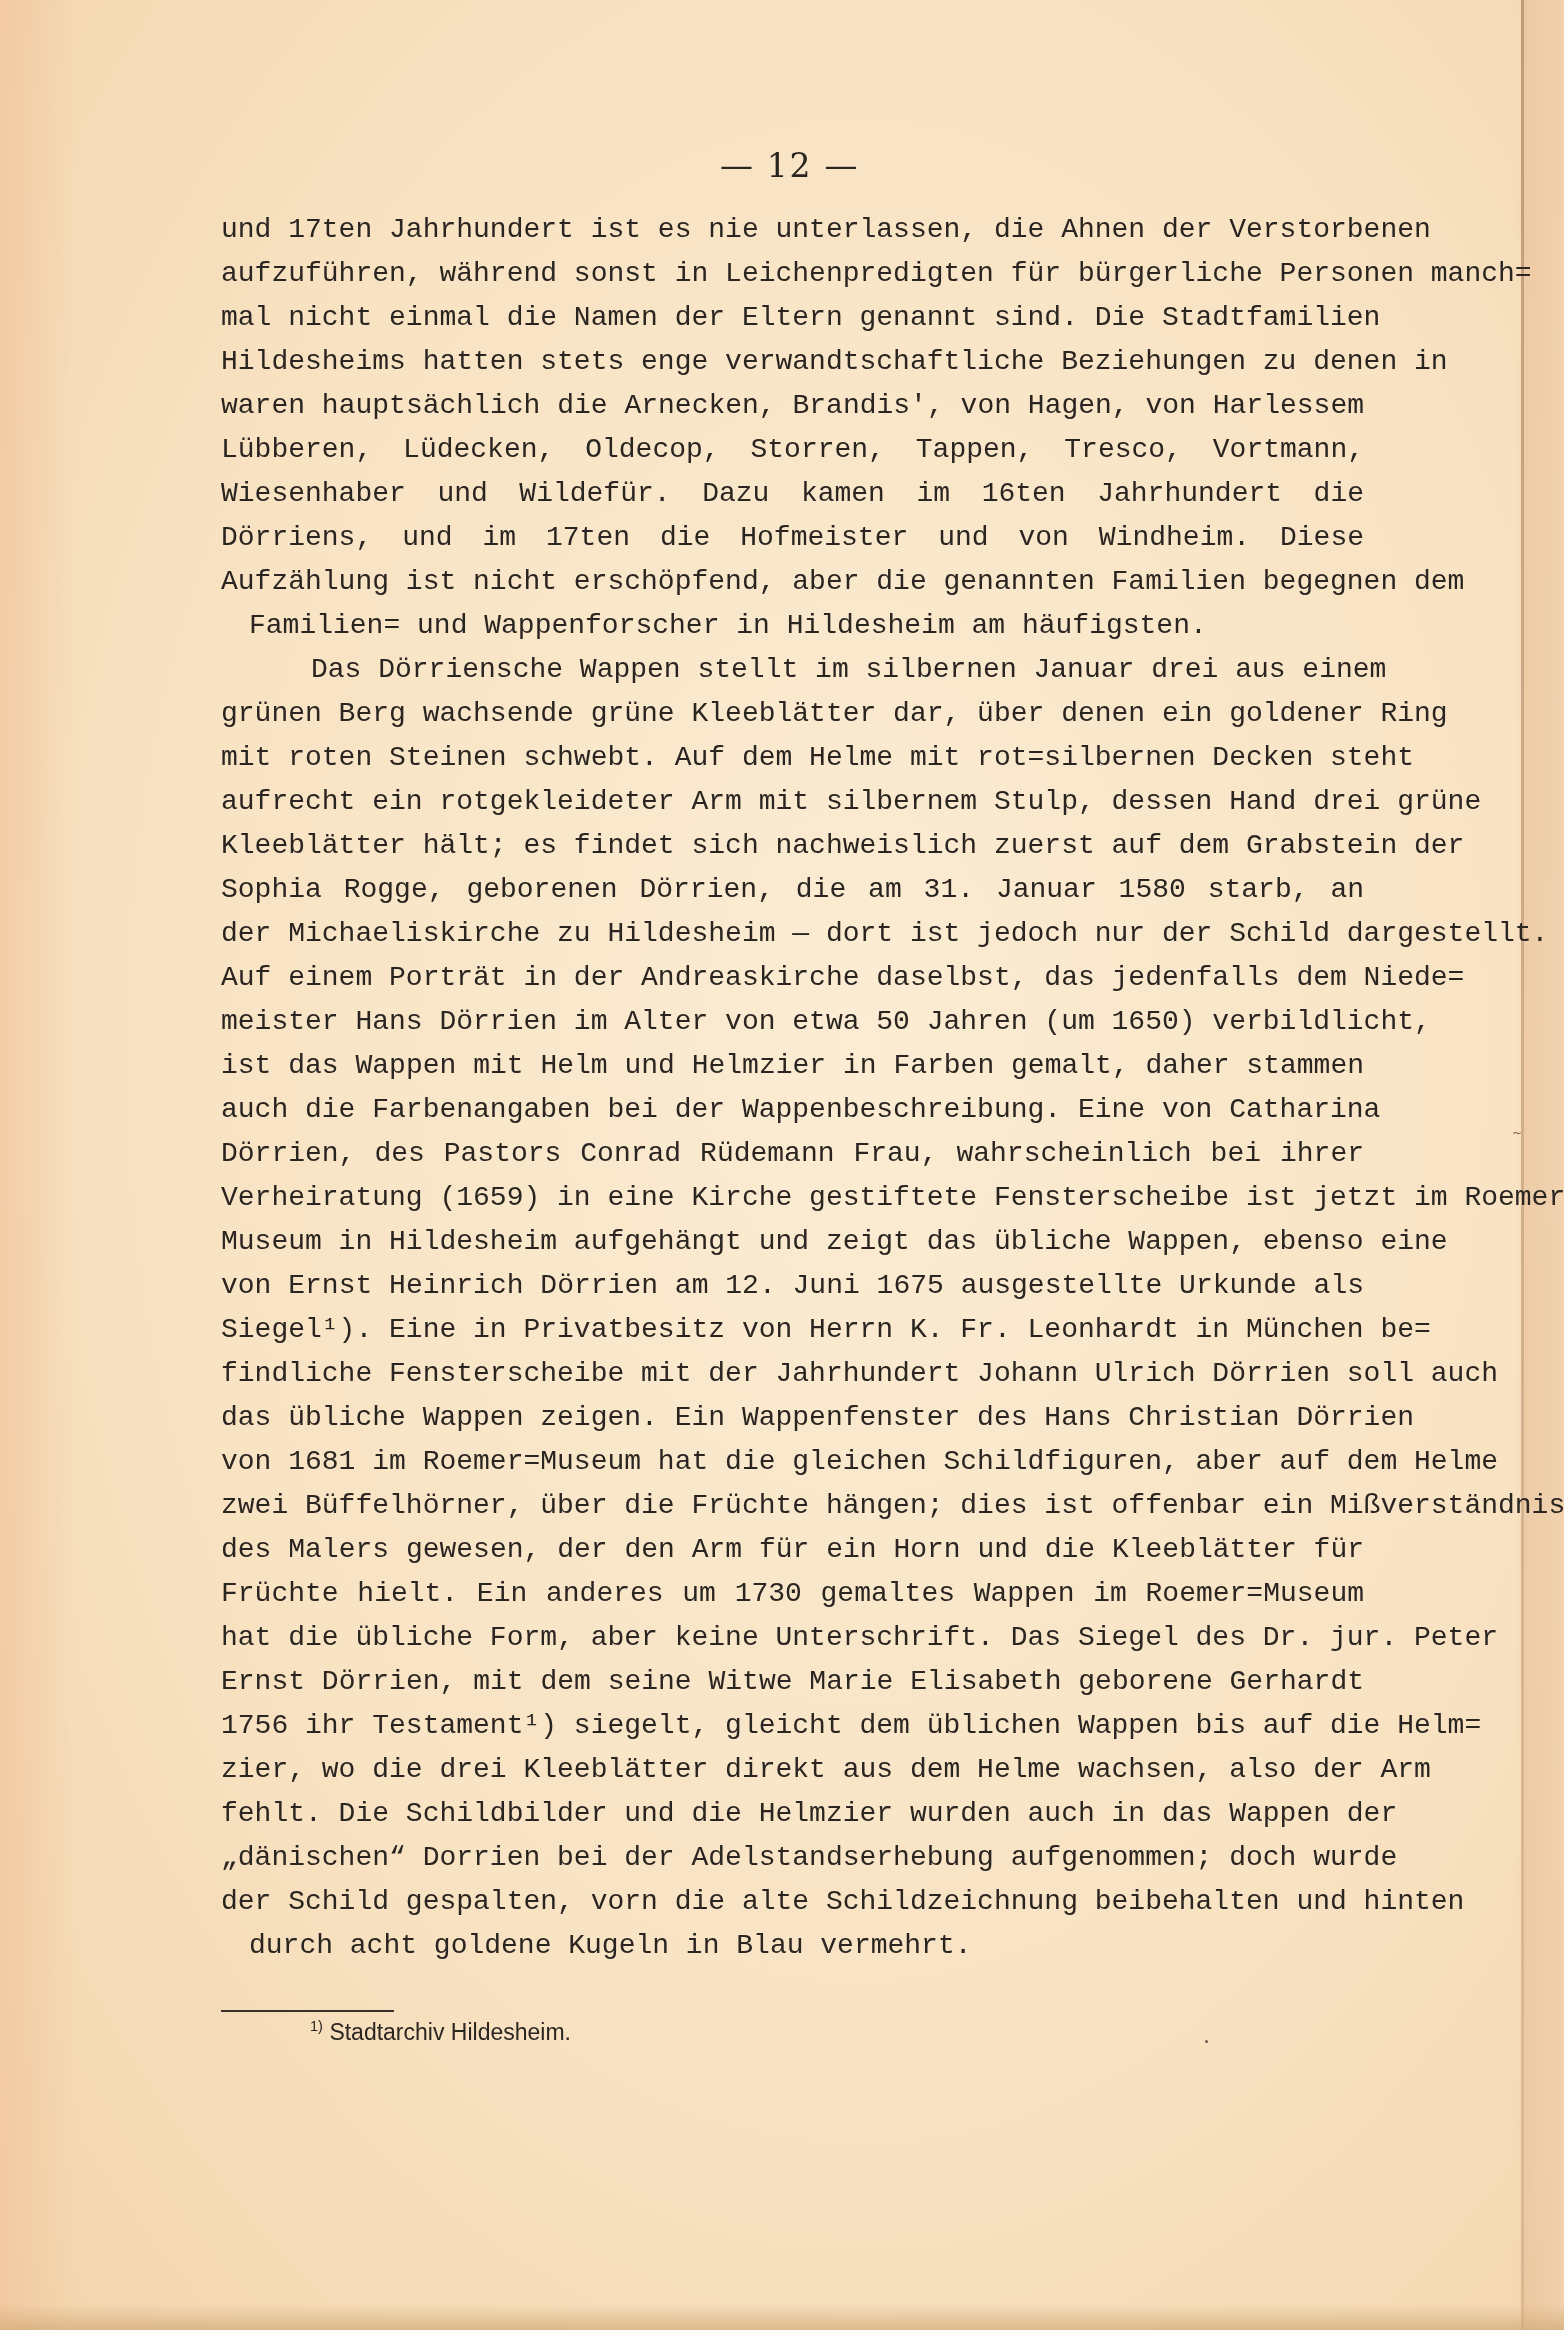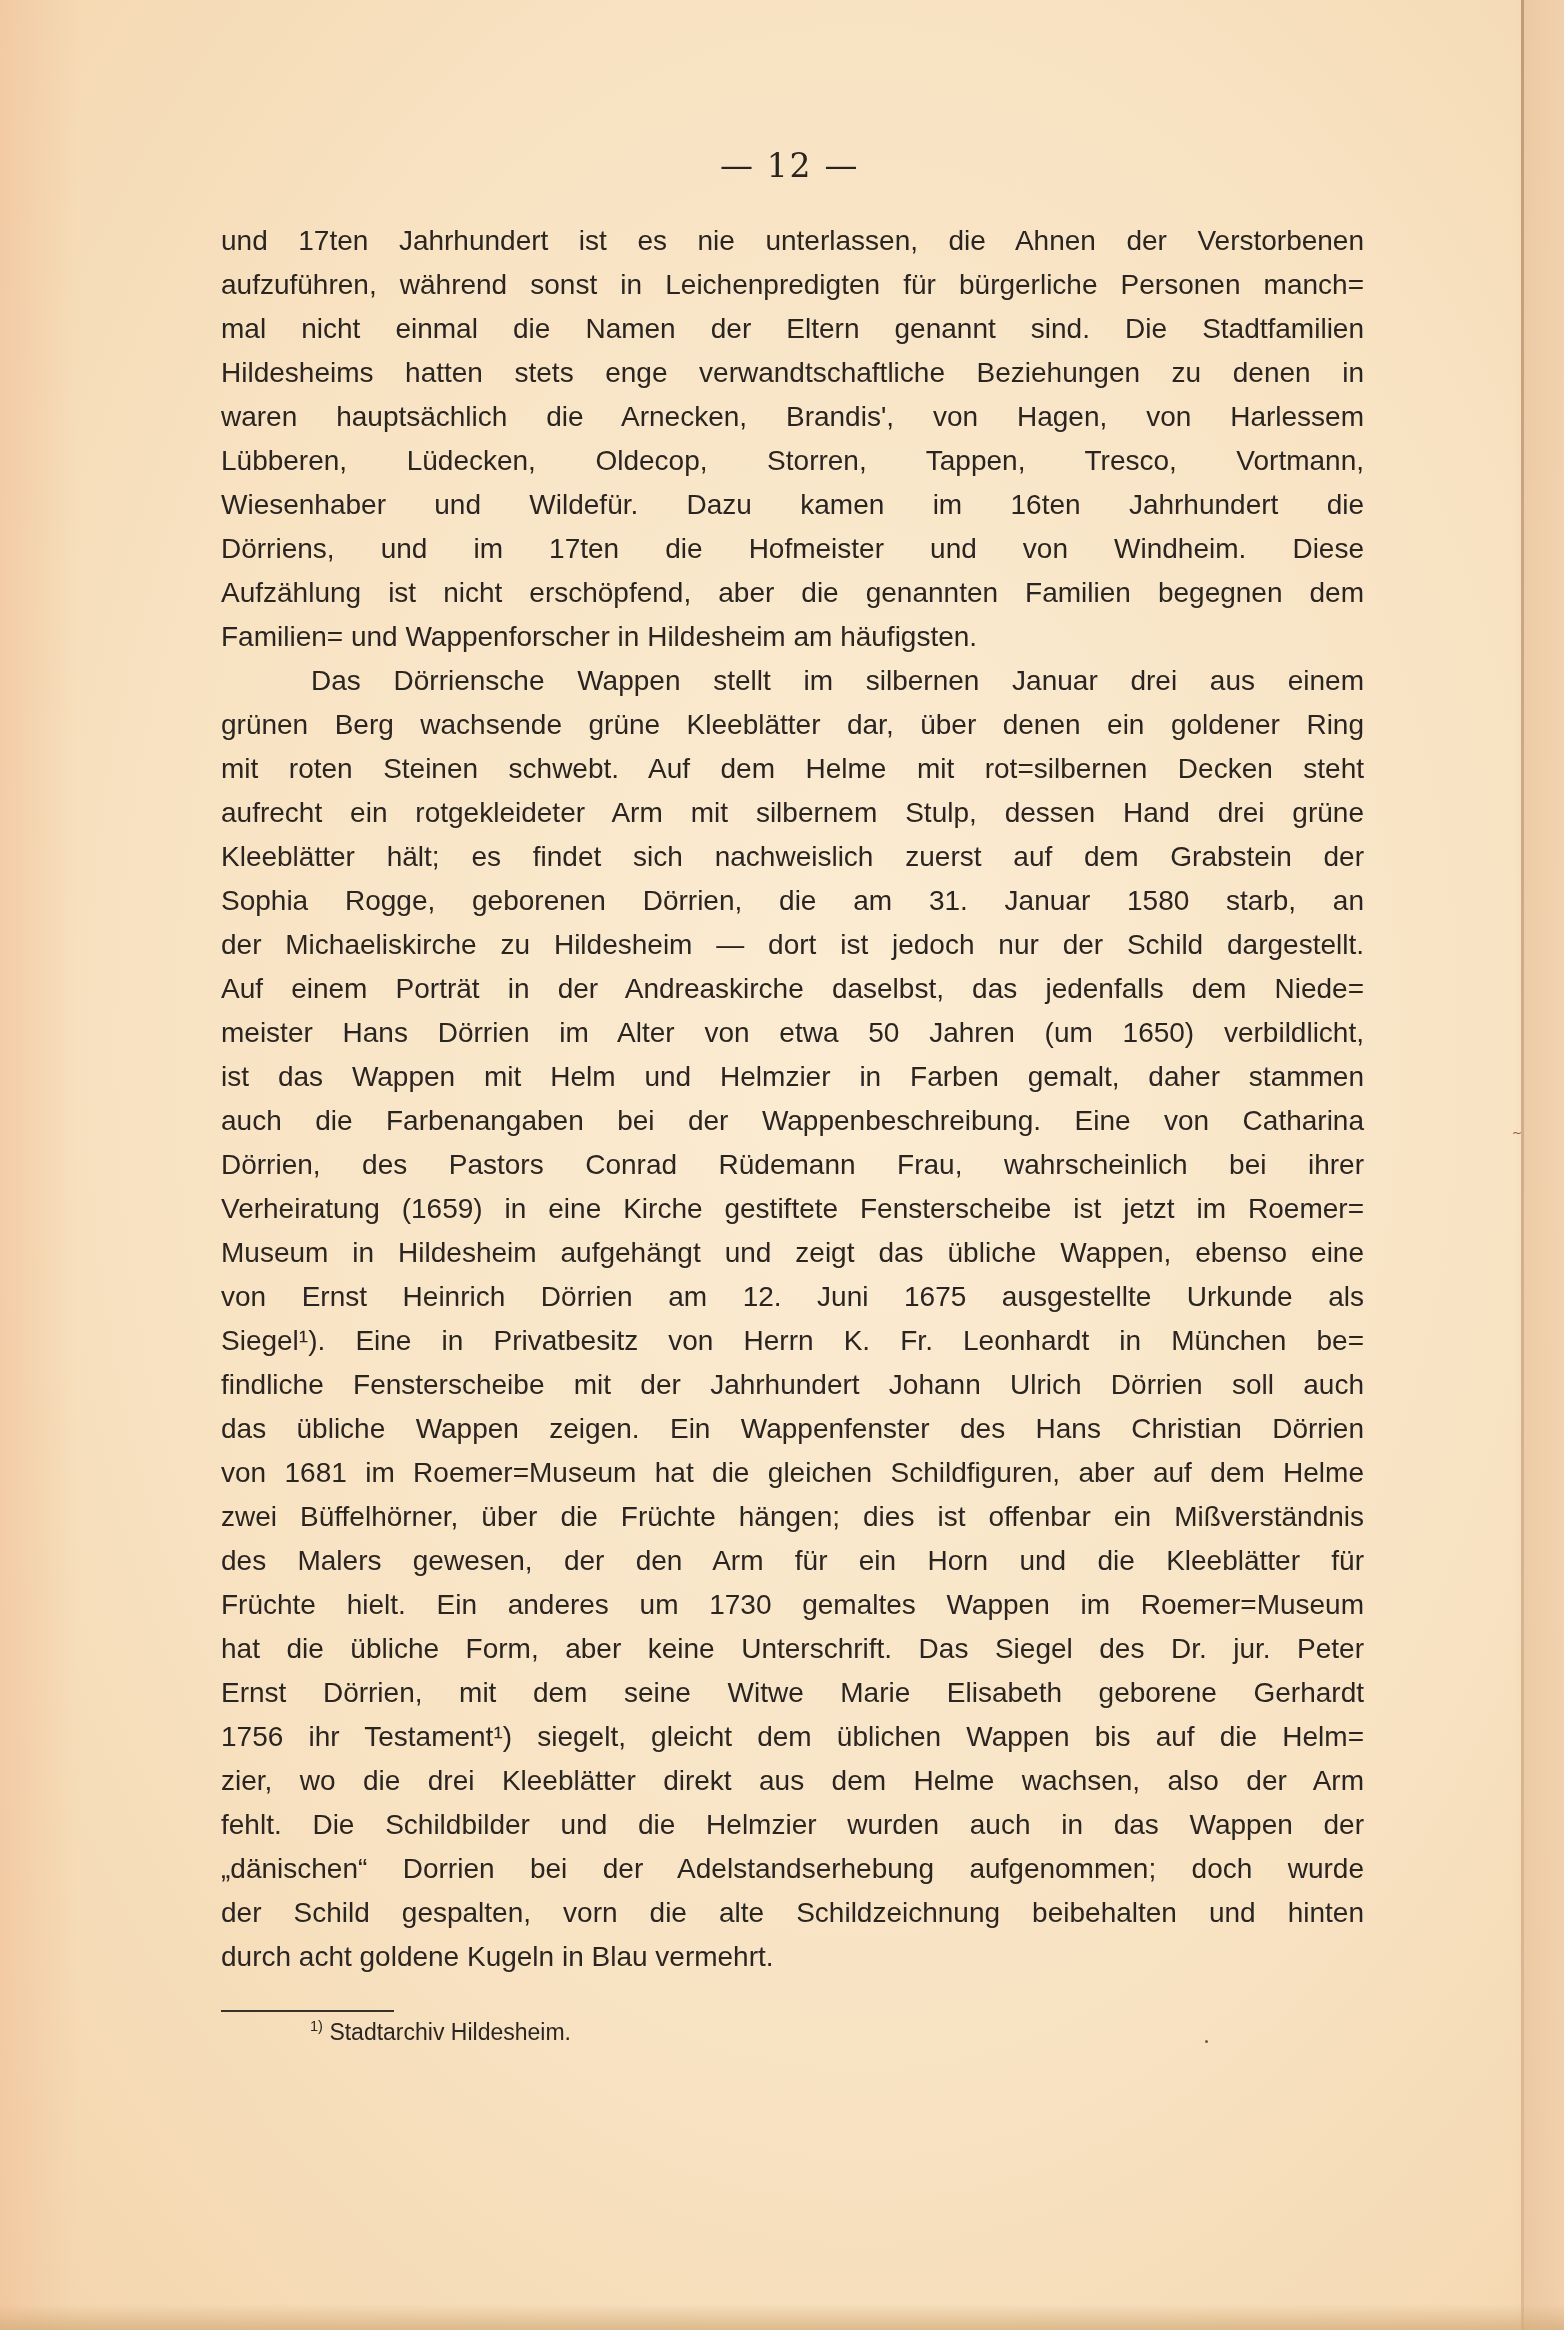--- a/index.html
+++ b/index.html
@@ -25,30 +25,30 @@
   .bottom-shade {
     position: absolute; left: 0; bottom: 0; width: 1564px; height: 26px;
     background: linear-gradient(0deg, rgba(210,170,120,0.7), rgba(246,220,180,0));
   }
   .page-number {
     position: absolute; top: 146px; left: 0; width: 1579px; text-align: center;
     font-family: "DejaVu Serif", serif; font-size: 33px; color: #2a2420;
     letter-spacing: 1.7px;
   }
   .body-text {
-    position: absolute; left: 221px; top: 219px; width: 1143px;
-    font-family: Liberation Sans, sans-serif; font-size: 28px; line-height: 44px;
+    position: absolute; left: 221px; top: 208px; width: 1143px;
+    font-family: Liberation Mono, monospace; font-size: 28px; line-height: 44px;
     color: #2b2522; text-align: justify; text-align-last: left;
     font-stretch: condensed;
   }
   .line {
     display: block; white-space: nowrap; height: 44px;
     text-align: justify; text-align-last: justify;
   }
-  .line.last { text-align-last: left; }
+  .line.last { text-align-last: left; margin-left: 28px; }
   .line.indent { padding-left: 90px; }
   .footnote-rule {
     position: absolute; left: 221px; top: 2010px; width: 173px; height: 1.7px;
     background: #3a302a;
   }
   .footnote {
     position: absolute; left: 310px; top: 2018px;
     font-family: Liberation Sans, sans-serif; font-size: 23px; color: #2b2522;
   }
   .footnote sup { font-size: 14.6px; }

